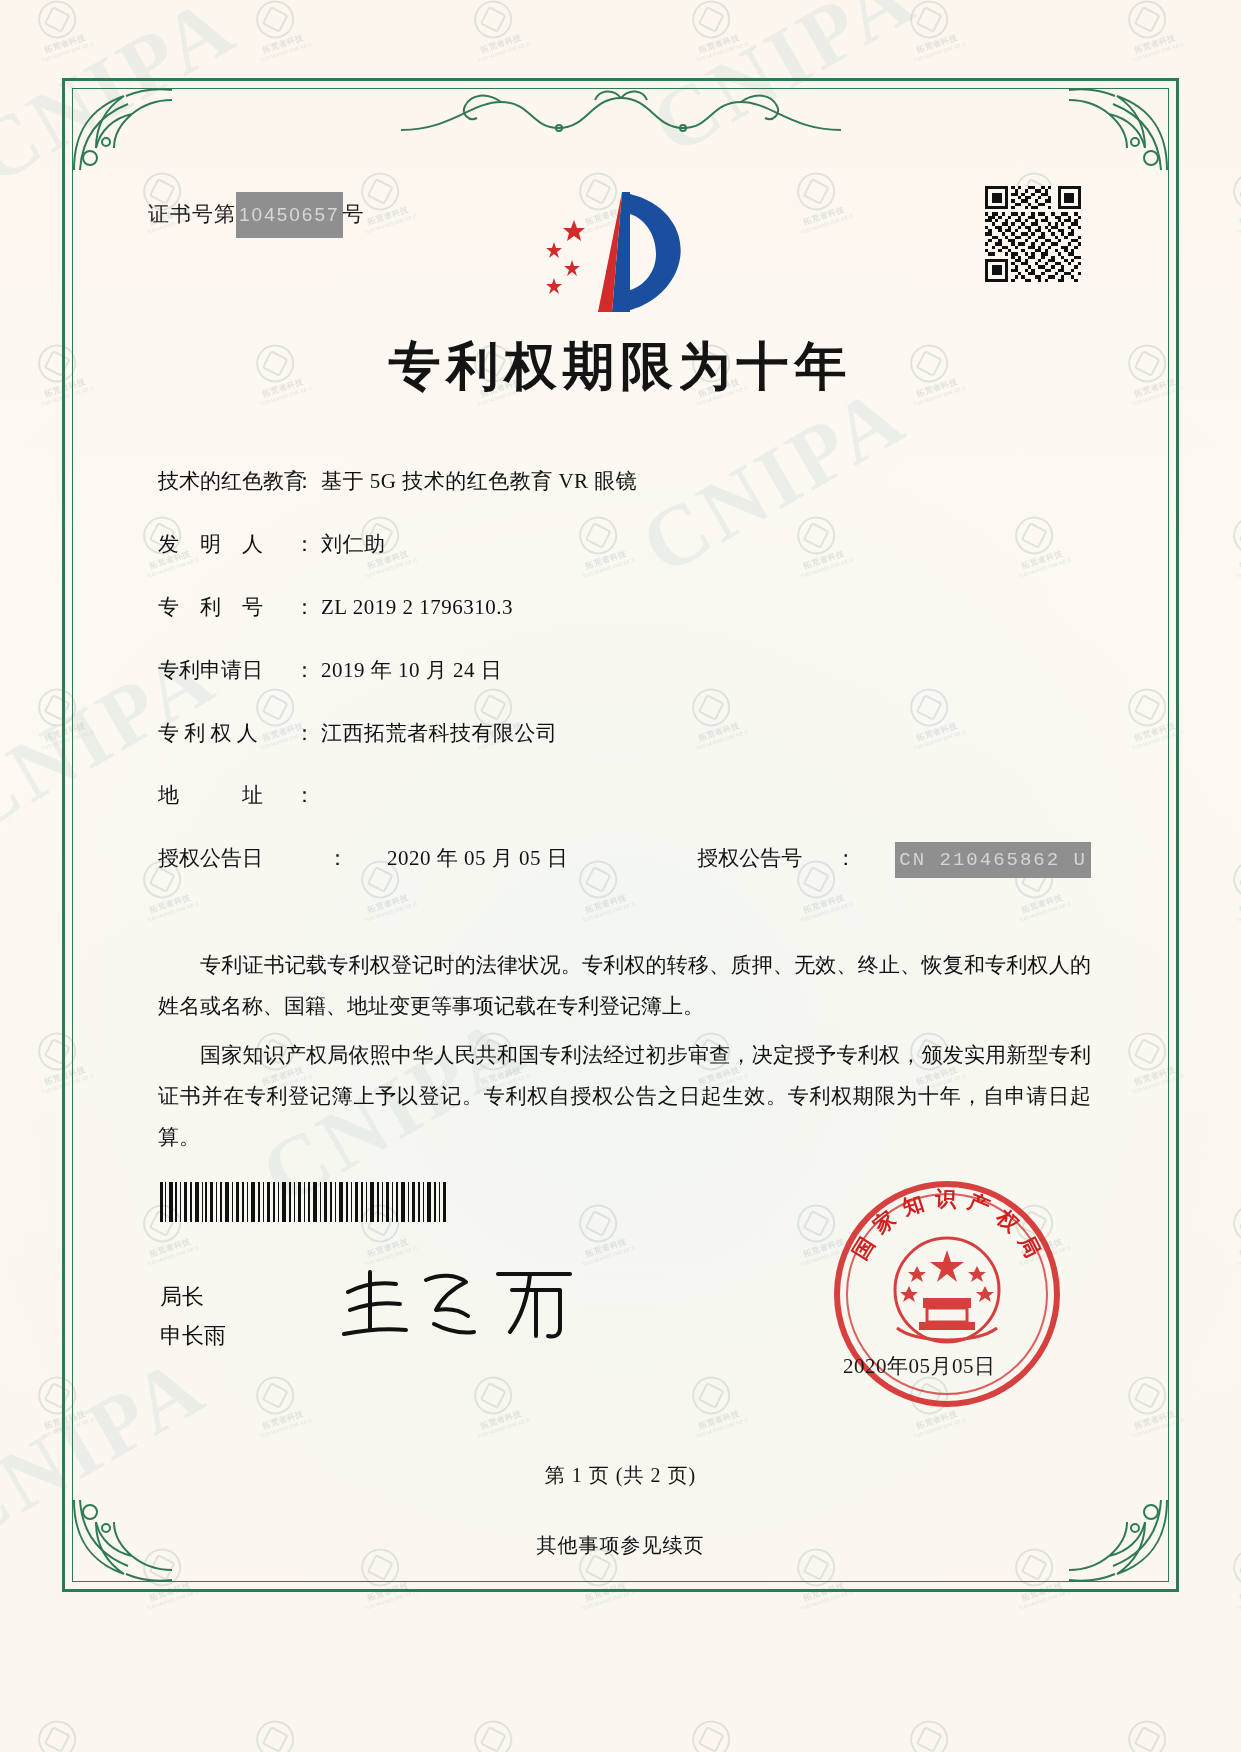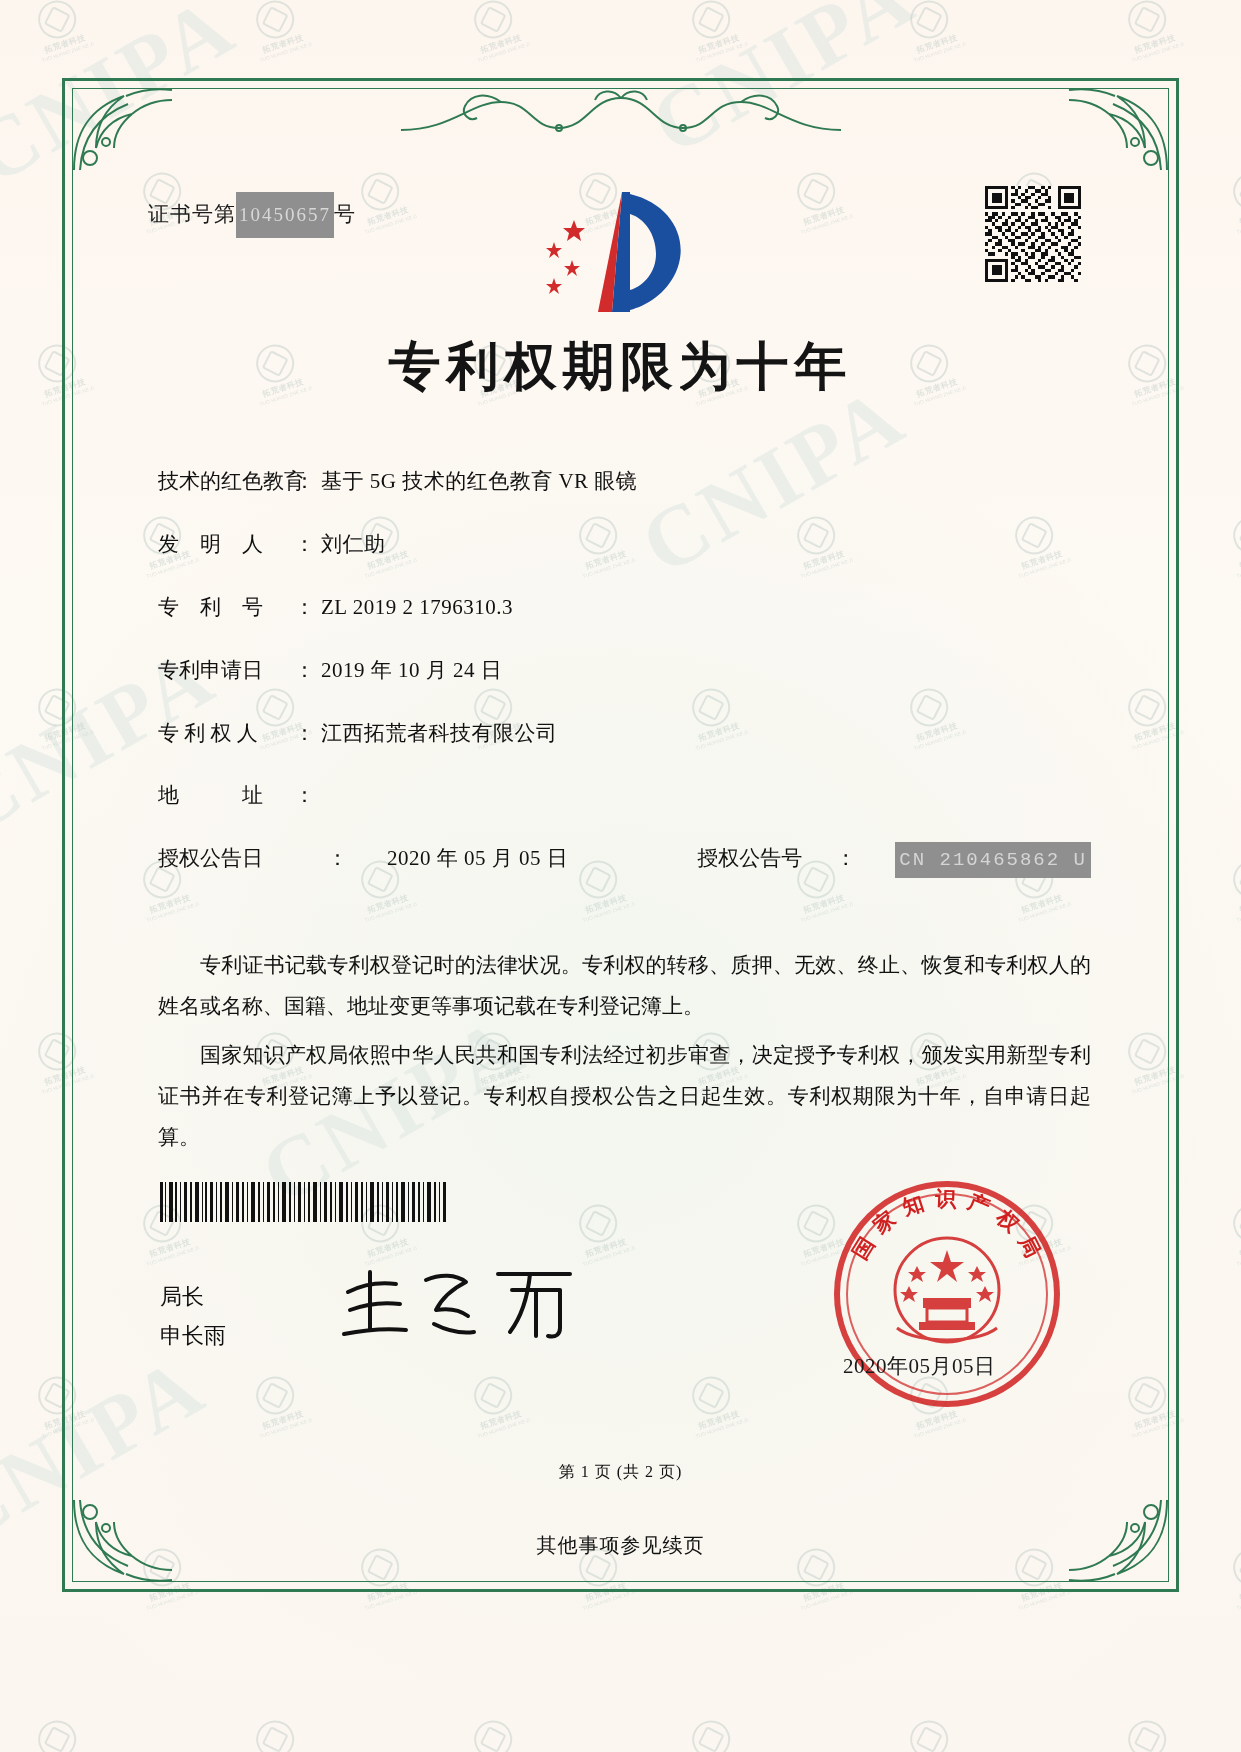--- a/index.html
+++ b/index.html
@@ -144,21 +144,21 @@
     color: #1a1a1a;
     letter-spacing: 1px;
     white-space: nowrap;
   }
   .cert-no .redacted {
     display: inline-block;
     background: #8f8f8f;
     color: #d8d8d8;
     padding: 12px 3px;
     letter-spacing: 2px;
-    font-family: Liberation Serif, serif;
+    font-family: Liberation Sans, sans-serif;
     font-size: 19px;
   }
 
   .qr {
     position: absolute;
     right: 160px;
     top: 186px;
     width: 96px;
     height: 96px;
   }
@@ -292,21 +292,21 @@
     color: #1a1a1a;
     font-size: 21px;
     letter-spacing: 0.5px;
   }
 
   .page-num {
     position: absolute;
     left: 0; right: 0;
     top: 1462px;
     text-align: center;
-    font-size: 16px;
+    font-size: 20px;
     color: #111;
     letter-spacing: 1px;
   }
   .footnote {
     position: absolute;
     left: 0; right: 0;
     top: 1532px;
     text-align: center;
     font-size: 20px;
     color: #111;

